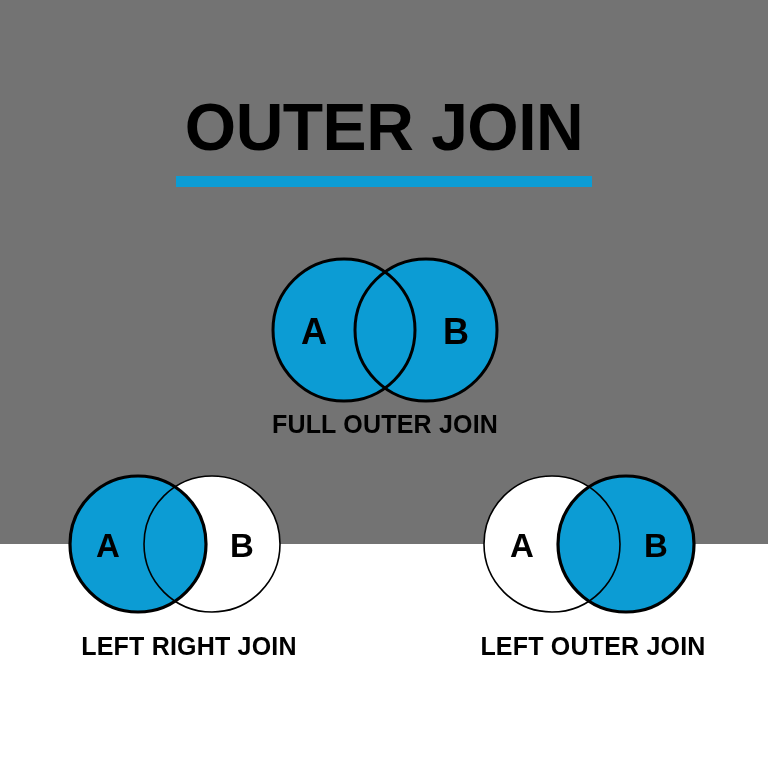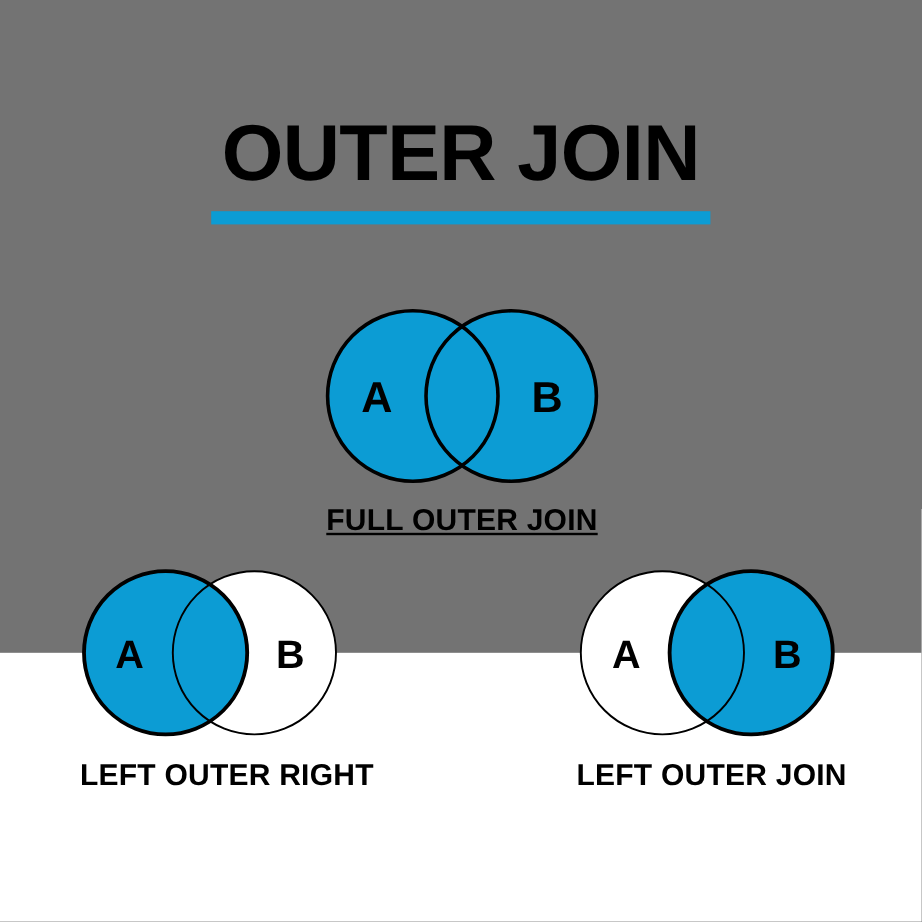--- a/index.html
+++ b/index.html
@@ -67,22 +67,20 @@
     white-space: nowrap;
     margin: 0;
   }
 
   #venn-full {
     left: 264px;
     top: 250px;
     width: 242px;
   }
   #venn-full .venn-caption {
-    margin-top: 10px;
-    text-decoration: underline;
   }
 
   #venn-left {
     left: 60px;
     top: 468px;
     width: 258px;
   }
   #venn-left .venn-caption {
     margin-top: 12px;
   }
@@ -156,21 +154,21 @@
       <g clip-path="url(#clipA-left)">
         <circle cx="152" cy="76" r="68" fill="#0c9cd4"></circle>
       </g>
 
       <circle cx="152" cy="76" r="68" fill="none" stroke="#000000" stroke-width="1.6"></circle>
       <circle cx="78" cy="76" r="68" fill="none" stroke="#000000" stroke-width="3.2"></circle>
 
       <text class="set-label" id="label-a-left" x="48" y="77" font-size="33">A</text>
       <text class="set-label" id="label-b-left" x="182" y="77" font-size="33">B</text>
     </svg>
-    <p class="venn-caption">LEFT OUTER RIGHT</p>
+    <p class="venn-caption">LEFT RIGHT JOIN</p>
   </div>
 
   <div class="venn-group" id="venn-right">
     <svg class="venn-svg" width="258" height="152" viewBox="0 0 258 152">
       <defs>
         <clipPath id="clipB-right">
           <circle cx="162" cy="76" r="68"></circle>
         </clipPath>
       </defs>
 

